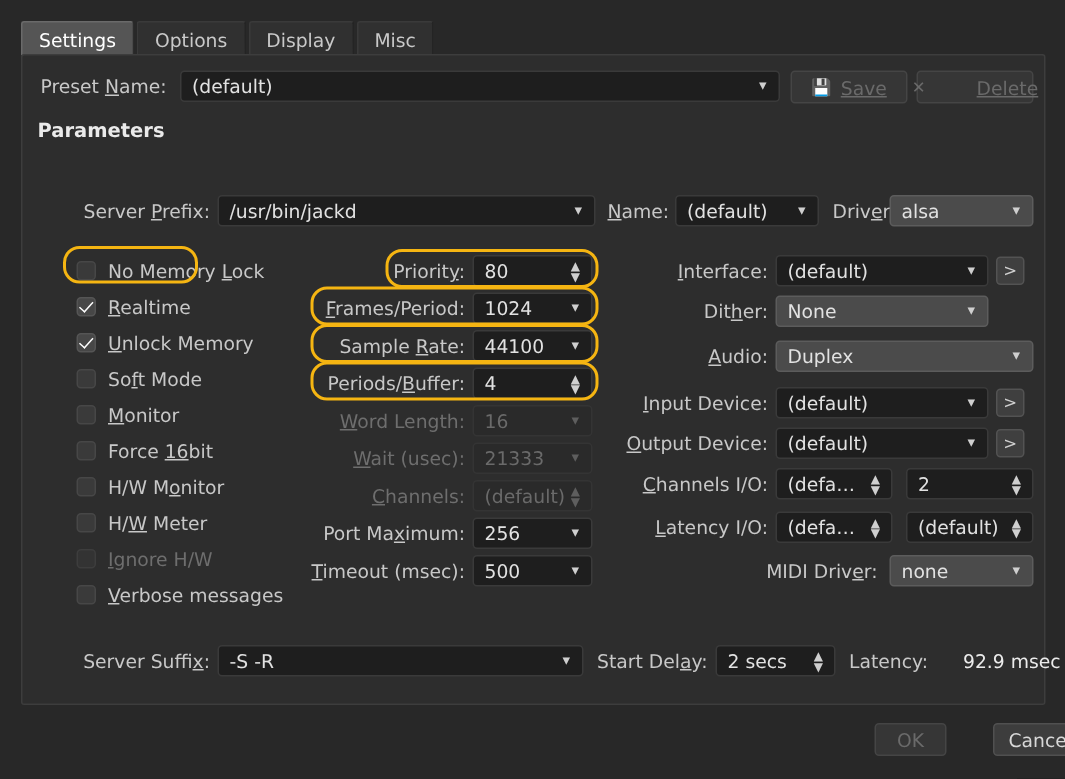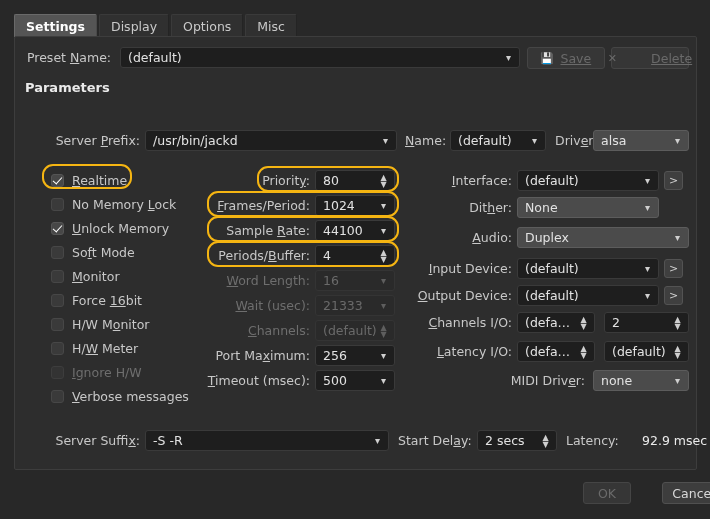--- a/index.html
+++ b/index.html
@@ -45,21 +45,20 @@
     border-right: 1px solid #242424;
     box-sizing: border-box;
     cursor: default;
   }
   .tab.active {
     background: #555555;
     color: #ffffff;
     border-top: 1px solid #6a6a6a;
     border-left: 1px solid #6a6a6a;
     border-right: 1px solid #4a4a4a;
-    font-weight: bold;
   }
   
   .panel {
     position: absolute;
     left: 14px; top: 36px;
     width: 683px; height: 434px;
     background: #2d2d2d;
     border: 1px solid #3d3d3d;
     border-radius: 2px;
     box-sizing: border-box;
@@ -190,24 +189,24 @@
 </head>
 <body>
 
 <div class="window">
 
   <div class="tabbar">
     <div class="tab active">
         <span>Settings</span>
       </div>
     <div class="tab">
+        <span>Options</span>
+      </div>
+    <div class="tab">
         <span>Display</span>
-      </div>
-    <div class="tab">
-        <span>Options</span>
       </div>
     <div class="tab">
         <span>Misc</span>
       </div>
   </div>
 
   <div class="panel">
 
     <div class="abs" style="left:12px; top:13px;">
       <span class="lbl"><span>Preset </span><u>N</u><span>ame:</span></span>
@@ -244,26 +243,26 @@
     <div class="abs" style="left:540px; top:96px;">
       <span class="lbl"><span>Driv</span><u>e</u><span>r:</span></span>
     </div>
     <div class="field light abs" style="left:578px; top:93px; width:96px;">
       <span class="val">alsa</span>
       <span class="arrow">▾</span>
     </div>
 
     <div class="abs" style="left:36px; top:131px;">
       <div class="cbrow" style="height:24px;">
+        <div class="cbox off"></div>
+        <span class="lbl"><span>No Memory </span><u>L</u><span>ock</span></span>
+      </div>
+      <div class="cbrow" style="height:24px;">
         <div class="cbox checked"></div>
         <span class="lbl"><span></span><u>R</u><span>ealtime</span></span>
-      </div>
-      <div class="cbrow" style="height:24px;">
-        <div class="cbox off"></div>
-        <span class="lbl"><span>No Memory </span><u>L</u><span>ock</span></span>
       </div>
       <div class="cbrow" style="height:24px;">
         <div class="cbox checked"></div>
         <span class="lbl"><span></span><u>U</u><span>nlock Memory</span></span>
       </div>
       <div class="cbrow" style="height:24px;">
         <div class="cbox off"></div>
         <span class="lbl"><span>So</span><u>f</u><span>t Mode</span></span>
       </div>
       <div class="cbrow" style="height:24px;">

